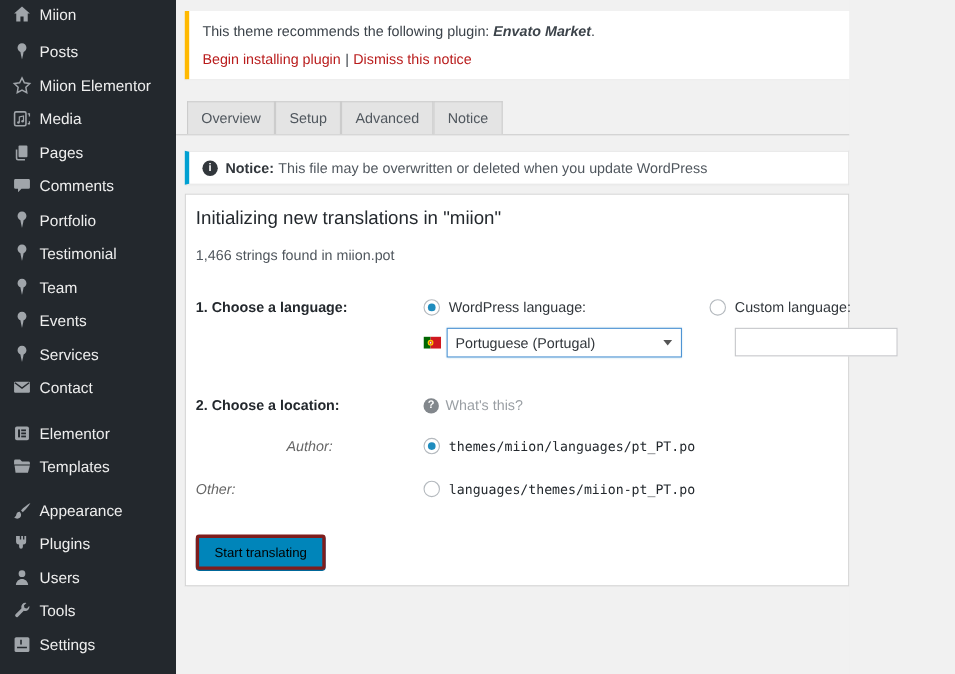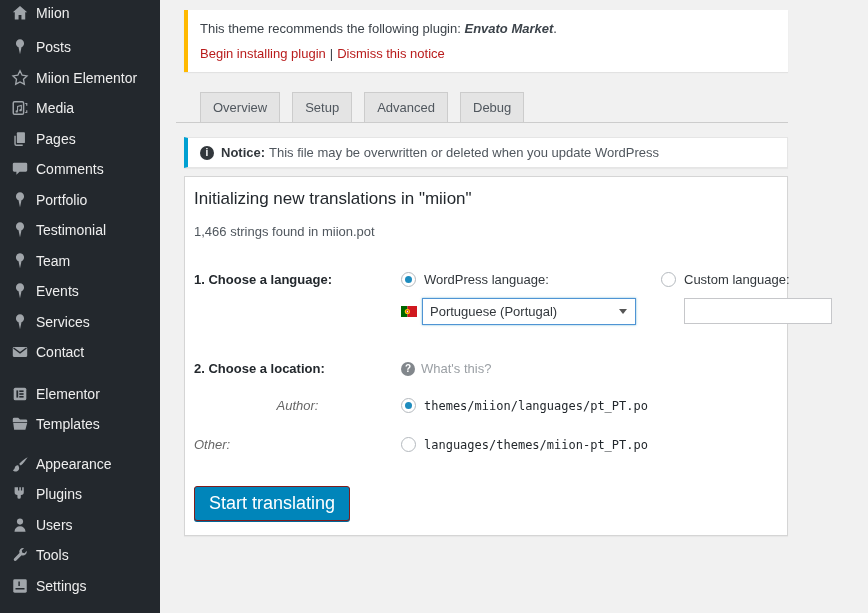--- a/index.html
+++ b/index.html
@@ -9,30 +9,30 @@
   
   .sidebar { position:absolute; left:0; top:0; width:160px; height:613px; background:#23282d; }
   .si { height:30.5px; display:flex; align-items:center; padding-left:11px; gap:7px; cursor:pointer; }
   .si.first { height:26px; }
   .si .lb { color:#eeeeee; font-size:14px; }
   .si .ic { width:18px; height:18px; display:flex; align-items:center; justify-content:center; color:#a0a5aa; flex:none; }
   .si .ic svg { width:18px; height:18px; fill:currentColor; }
   .sp1 { height:6px; } .sp2 { height:11px; } .sp3 { height:9px; }
 
   
-  .main { position:absolute; left:160px; top:0; width:612px; height:613px; background:#f1f1f1;margin-left:16px; }
+  .main { position:absolute; left:160px; top:0; width:612px; height:613px; background:#f1f1f1; }
 
   .notice-warning { margin:10px 0 0 8px; background:#fff; border-left:4px solid #ffb900;
     box-shadow:0 1px 1px rgba(0,0,0,.06); padding:11px 12px; font-size:13px; color:#3c434a; }
   .notice-warning .line2 { margin-top:10px; }
   .notice-warning a { color:#b91c1c; text-decoration:none; cursor:pointer; }
   .notice-warning .sep { color:#3c434a; margin:0 4px; }
   .pn { font-weight:bold; font-style:italic; }
 
-  .tabs { margin-top:20px; padding-left:24px; border-bottom:1px solid #ccc; display:flex; gap:12px;
+  .tabs { margin-top:20px; padding-left:10px; border-bottom:1px solid #ccc; display:flex; 
     align-items:flex-end; height:31px; }
   .tab { background:#e4e4e4; border:1px solid #ccc; border-bottom:none; height:30px; padding:0 12px;
     display:flex; align-items:center; font-size:13px; color:#50575e; text-decoration:none; cursor:pointer; }
 
   .notice-info { margin:14px 0 0 8px; background:#fff; border:1px solid #e5e5e5; border-left:4px solid #00a0d2;
     padding:7px 12px; font-size:13px; color:#50575e; display:flex; align-items:center; gap:7px;
     box-shadow:0 1px 1px rgba(0,0,0,.04); }
   .info-icon { width:14px; height:14px; border-radius:50%; background:#32373c; color:#fff; font-size:10px;
     font-weight:bold; display:flex; align-items:center; justify-content:center; flex:none; font-style:normal; }
   .notice-info strong { color:#32373c; margin-right:4px; }
@@ -72,22 +72,22 @@
   .help-icon { width:14px; height:14px; border-radius:50%; background:#82878c; color:#fff; font-size:10px;
     font-weight:bold; display:flex; align-items:center; justify-content:center; flex:none; font-style:normal; }
 
   .row-author { margin-top:22px;text-align:center; }
   .path { font-family:"DejaVu Sans Mono", "Liberation Mono", monospace; font-size:12px; color:#23282d; }
 
   .row-other { margin-top:24px; align-items:center; }
   .opts { display:flex; flex-direction:column; gap:11px; }
 
   .btn-row { margin-top:34px; }
-  .btn-primary { background:#0085ba; border:1px solid #7f1d1d; box-shadow:0 1px 0 #006799; color:#ffffff;
-    font-size:18px; padding:6px 14px; border-radius:3px; cursor:pointer; font-family:"Liberation Sans", sans-serif; }
+  .btn-primary { background:#0085ba; border:3px solid #7f1d1d; box-shadow:0 1px 0 #006799; color:#000000;
+    font-size:12px; padding:6px 14px; border-radius:3px; cursor:pointer; font-family:"Liberation Sans", sans-serif; }
 </style>
 </head>
 <body>
 
 <div class="sidebar">
   <div class="si first">
     <span class="ic">
         <svg viewBox="0 0 20 20">
           <path d="M10 2.2l8 7h-2.2v8h-4.2v-5H8.4v5H4.2v-8H2z"></path>
         </svg>
@@ -267,21 +267,21 @@
 
   <div class="notice-warning">
     <p><span>This theme recommends the following plugin: </span><span class="pn">Envato Market</span><span>.</span></p>
     <p class="line2"><a>Begin installing plugin</a><span class="sep">|</span><a>Dismiss this notice</a></p>
   </div>
 
   <div class="tabs">
     <a class="tab">Overview</a>
     <a class="tab">Setup</a>
     <a class="tab">Advanced</a>
-    <a class="tab">Debug</a>
+    <a class="tab">Notice</a>
   </div>
 
   <div class="notice-info">
     <span class="info-icon">i</span>
     <span><strong>Notice:</strong><span>This file may be overwritten or deleted when you update WordPress</span></span>
   </div>
 
   <div class="panel">
     <h2 class="panel-title">Initializing new translations in "miion"</h2>
     <p class="strings">1,466 strings found in miion.pot</p>

